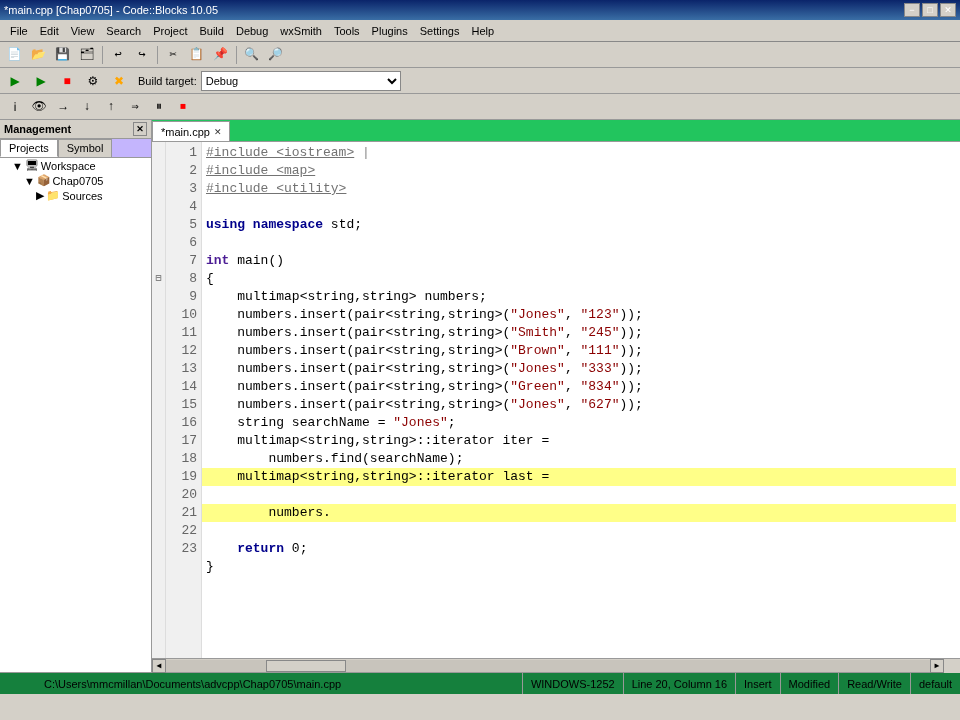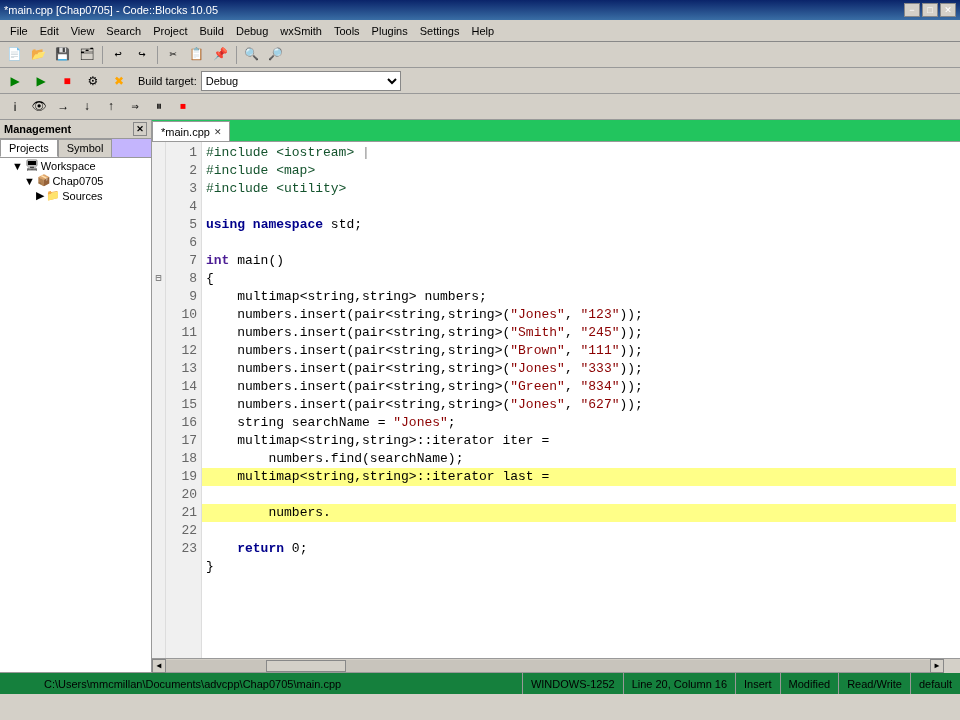--- a/index.html
+++ b/index.html
@@ -251,21 +251,21 @@
       text-align: center;
     }
     .fold-marker {
       cursor: pointer;
       color: #666;
     }
 
     
     .kw { color: #00008b; font-weight: bold; }
     .kw2 { color: #4c1d95; font-weight: bold; }
-    .inc { color: #14532d; }
+    .inc { color: #737373; text-decoration: underline; }
     .str { color: #8b0000; }
     .normal { color: #000; }
 
     
     #status-bar {
       background: #15803d;
       height: 22px;
       display: flex;
       align-items: center;
       font-family: 'Tahoma', sans-serif;

